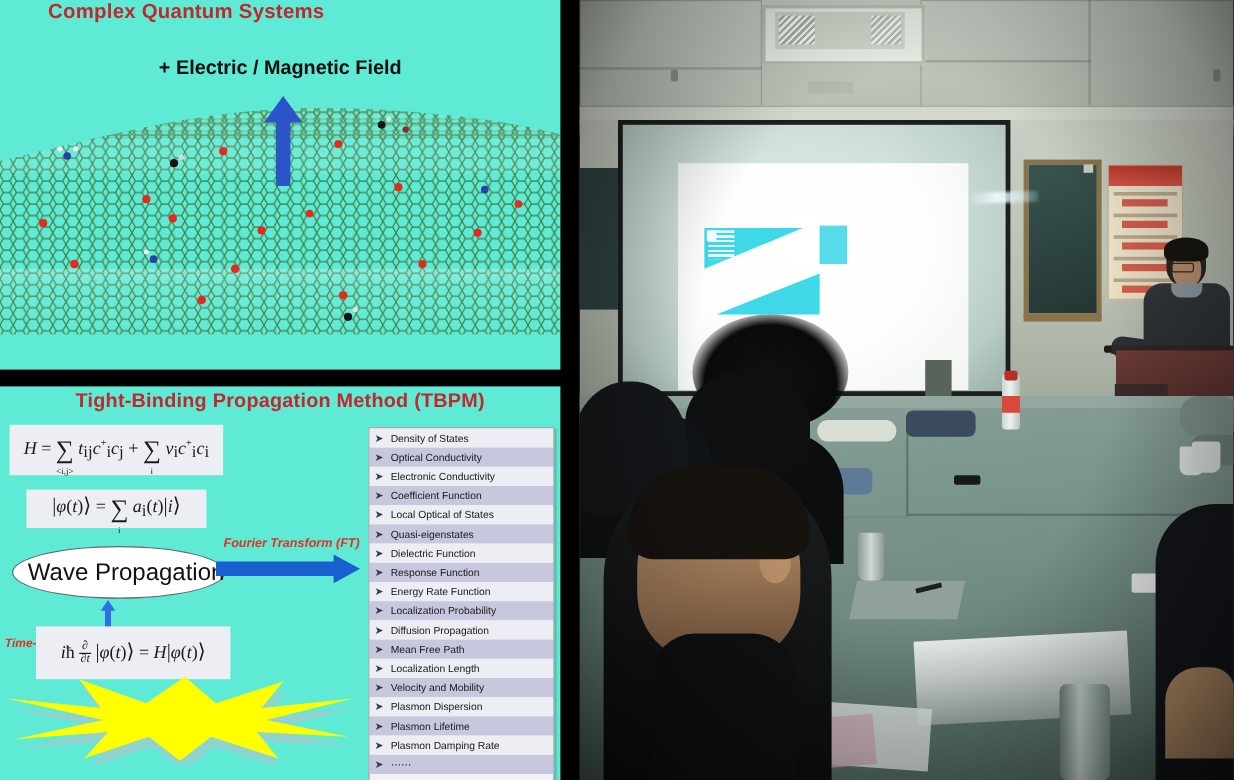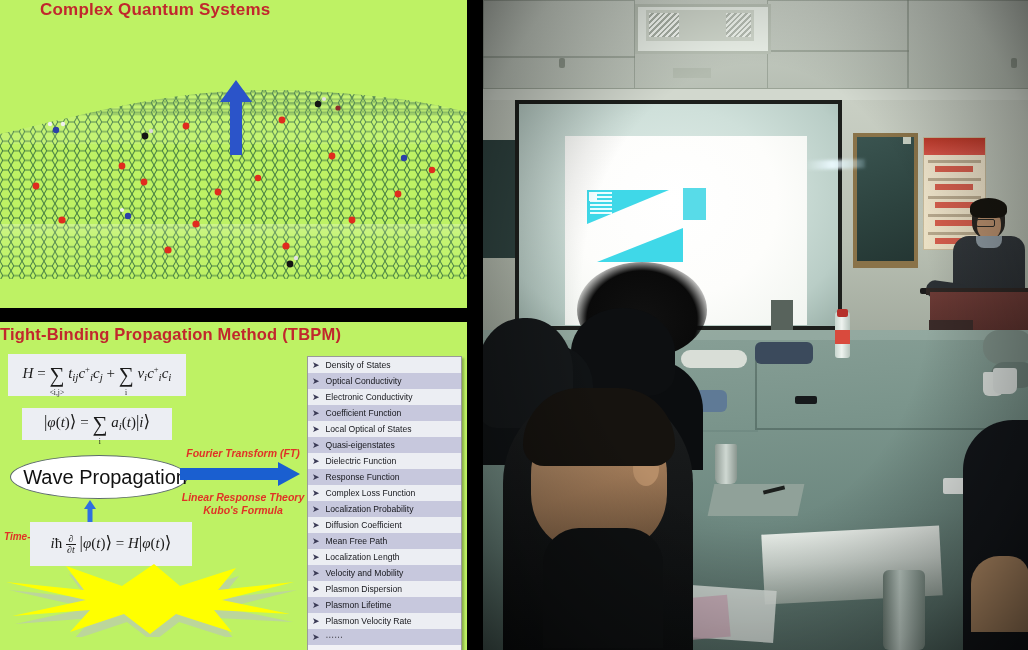--- a/index.html
+++ b/index.html
@@ -1,25 +1,25 @@
 <!DOCTYPE html>
 <html><head>
 <meta charset="utf-8">
 <style>
   html,body{margin:0;padding:0;background:#000;}
   body{width:1028px;height:650px;overflow:hidden;font-family:"Liberation Sans",sans-serif;}
   #root{position:relative;width:1028px;height:650px;background:#000;}
 
   
-  .panel{position:absolute;background:#bef264;overflow:hidden;}
+  .panel{position:absolute;background:#5eead4;overflow:hidden;}
   #panel-top{left:0;top:0;width:467px;height:308px;}
   #panel-bottom{left:0;top:322px;width:467px;height:328px;}
 
   .slide-title{
-    position:absolute;width:100%;text-align:left;
+    position:absolute;width:100%;text-align:center;
     font-weight:bold;color:#c1272d;letter-spacing:.2px;
   }
   #top-title{top:0px;font-size:17px;text-align:left;padding-left:40px;width:auto;}
   #bottom-title{top:3px;font-size:16.5px;}
 
   #field-label{
     position:absolute;top:48px;width:100%;text-align:center;
     font-size:16.5px;font-weight:bold;color:#0d0d0d;
   }
   #substrate-label{
@@ -41,21 +41,21 @@
     display:flex;align-items:center;justify-content:center;
   }
   #eq-hamiltonian{left:8px;top:32px;width:178px;height:42px;}
   #eq-state{left:22px;top:86px;width:150px;height:32px;}
   #eq-schrod{left:30px;top:200px;width:162px;height:44px;}
 
   .ital{font-style:italic;}
   .sum{font-size:21px;font-style:normal;display:inline-block;vertical-align:-4px;position:relative;}
   .sum sub{position:absolute;left:50%;transform:translateX(-50%);bottom:-9px;font-size:7.5px;font-style:normal;}
   .sup{font-size:8.5px;vertical-align:6px;}
-  .sb{font-size:11px;vertical-align:-3px;font-style:italic;text-align:right;}
+  .sb{font-size:14px;vertical-align:-3px;text-align:right;}
   .ket{font-size:17px;font-style:normal;}
 
   #wave-ellipse{
     position:absolute;left:10px;top:133px;width:176px;height:42px;
     border:1.6px solid #5b6a6a;border-radius:50%;
     display:flex;align-items:center;justify-content:flex-end;
     font-size:20px;color:#111;background:#fff;
   }
   #wave-up-arrow{position:absolute;left:84px;top:178px;width:12px;height:28px;}
 
@@ -219,20 +219,21 @@
 </style>
 </head>
 <body>
 
 <div id="root">
 
   <div class="panel" id="panel-top">
 
     <div class="slide-title" id="top-title">Complex Quantum Systems</div>
 
+    <div id="field-label">+ Electric / Magnetic Field</div>
 
     <div id="graphene">
       <svg width="467" height="205" viewBox="0 0 467 205" xmlns="http://www.w3.org/2000/svg">
         <defs>
           <pattern id="hex" width="11" height="9.6" patternUnits="userSpaceOnUse">
             <path d="M2.75 0 L8.25 0 L11 4.8 L8.25 9.6 L2.75 9.6 L0 4.8 Z" fill="none" stroke="#3f7a3f" stroke-width="1"></path>
           </pattern>
           <linearGradient id="fade" x1="0" y1="0" x2="0" y2="1">
             <stop offset="0%" stop-color="#ffffff" stop-opacity="1"></stop>
             <stop offset="30%" stop-color="#ffffff" stop-opacity=".35"></stop>
@@ -332,24 +333,20 @@
     </div>
 
     <div id="big-arrow">
       <svg width="120" height="24" viewBox="0 0 120 24" xmlns="http://www.w3.org/2000/svg">
         <polygon points="0,6 98,6 98,0 120,12 98,24 98,18 0,18" fill="#1a5fd0"></polygon>
       </svg>
     </div>
 
     <div class="redann" id="ann-ft">Fourier Transform (FT)</div>
 
-    <div class="redann" id="ann-kubo">
-      <div>Linear Response Theory</div>
-      <div>Kubo's Formula</div>
-    </div>
 
     <div class="redann" id="ann-tdse">Time-Dependent Schrödinger Equation</div>
 
     <div class="eqbox" id="eq-schrod">
       <span style="font-size:15px">
         <span class="ital">i</span>ħ
         <span style="display:inline-block;text-align:center;font-size:10px;vertical-align:middle;line-height:1.05">
           <span style="display:block;border-bottom:1px solid #1a1a1a;padding:0 1px">∂</span>
           <span style="display:block;padding:0 1px">∂<span class="ital">t</span></span>
         </span>
@@ -395,29 +392,29 @@
       <div class="obs-row plain">
           <span class="obs-bullet">➤</span>
           <span>Dielectric Function</span>
         </div>
       <div class="obs-row alt">
           <span class="obs-bullet">➤</span>
           <span>Response Function</span>
         </div>
       <div class="obs-row plain">
           <span class="obs-bullet">➤</span>
-          <span>Complex Loss Function</span>
+          <span>Energy Rate Function</span>
         </div>
       <div class="obs-row alt">
           <span class="obs-bullet">➤</span>
           <span>Localization Probability</span>
         </div>
       <div class="obs-row plain">
           <span class="obs-bullet">➤</span>
-          <span>Diffusion Coefficient</span>
+          <span>Diffusion Propagation</span>
         </div>
       <div class="obs-row alt">
           <span class="obs-bullet">➤</span>
           <span>Mean Free Path</span>
         </div>
       <div class="obs-row plain">
           <span class="obs-bullet">➤</span>
           <span>Localization Length</span>
         </div>
       <div class="obs-row alt">
@@ -427,21 +424,21 @@
       <div class="obs-row plain">
           <span class="obs-bullet">➤</span>
           <span>Plasmon Dispersion</span>
         </div>
       <div class="obs-row alt">
           <span class="obs-bullet">➤</span>
           <span>Plasmon Lifetime</span>
         </div>
       <div class="obs-row plain">
           <span class="obs-bullet">➤</span>
-          <span>Plasmon Velocity Rate</span>
+          <span>Plasmon Damping Rate</span>
         </div>
       <div class="obs-row alt">
           <span class="obs-bullet">➤</span>
           <span>⋯⋯</span>
         </div>
     </div>
   </div>
 
   <div id="photo">
 

